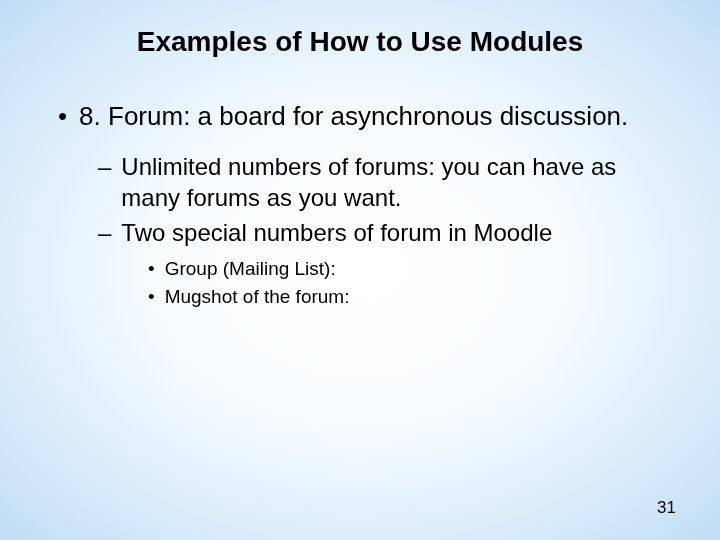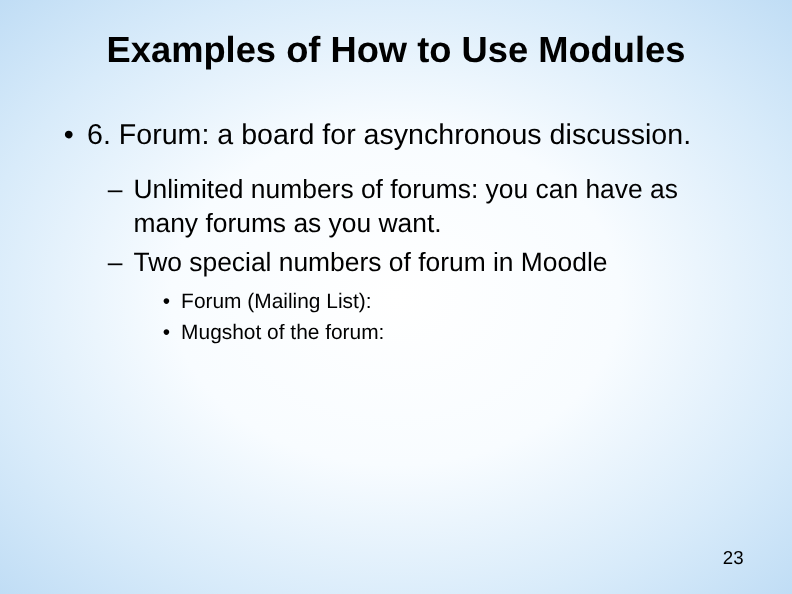--- a/index.html
+++ b/index.html
@@ -12,21 +12,21 @@
     position: relative;
     overflow: hidden;
   }
   .slide {
     width: 100%;
     height: 100%;
     padding: 20px 40px 30px 40px;
     position: relative;
   }
   .title {
-    font-size: 33px;
+    font-size: 28px;
     font-weight: bold;
     text-align: center;
     margin-top: 6px;
     margin-bottom: 42px;
     color: #000;
   }
   .bullet-l1 {
     font-size: 26px;
     margin-left: 18px;
     margin-bottom: 18px;
@@ -71,38 +71,38 @@
 </style>
 </head>
 <body>
 
 <div class="slide">
 
   <h1 class="title">Examples of How to Use Modules</h1>
 
   <div class="bullet-l1">
     <span class="marker">•</span>
-    <span class="text">6. Forum: a board for asynchronous discussion.</span>
+    <span class="text">8. Forum: a board for asynchronous discussion.</span>
   </div>
 
   <div class="l2group">
     <div class="bullet-l2">
       <span class="marker">–</span>
       <span class="text">Unlimited numbers of forums: you can have as many forums as you want.</span>
     </div>
     <div class="bullet-l2">
       <span class="marker">–</span>
       <span class="text">Two special numbers of forum in Moodle</span>
     </div>
   </div>
 
   <div class="bullet-l3">
     <span class="marker">•</span>
-    <span class="text">Forum (Mailing List):</span>
+    <span class="text">Group (Mailing List):</span>
   </div>
   <div class="bullet-l3">
     <span class="marker">•</span>
     <span class="text">Mugshot of the forum:</span>
   </div>
 
-  <div class="page-number">23</div>
+  <div class="page-number">31</div>
 
 </div>
 
 </body></html>

